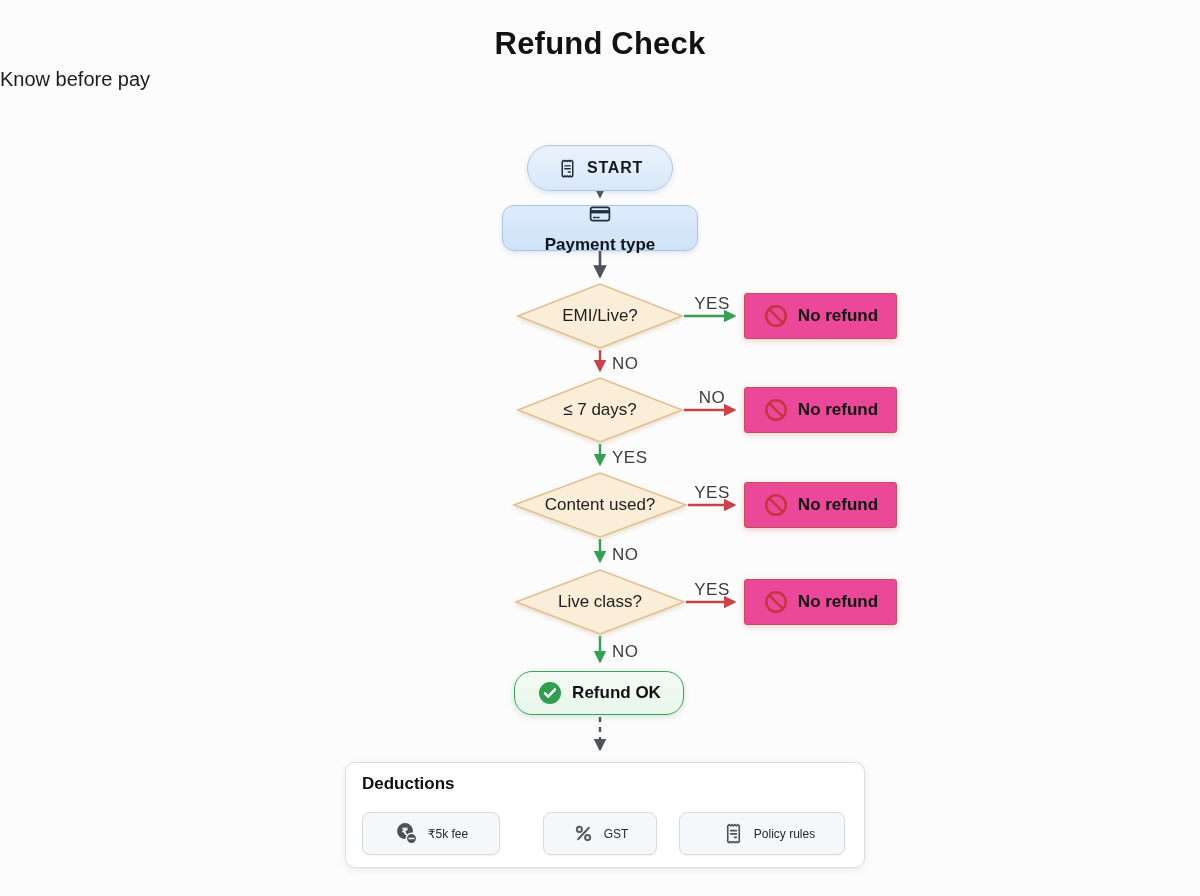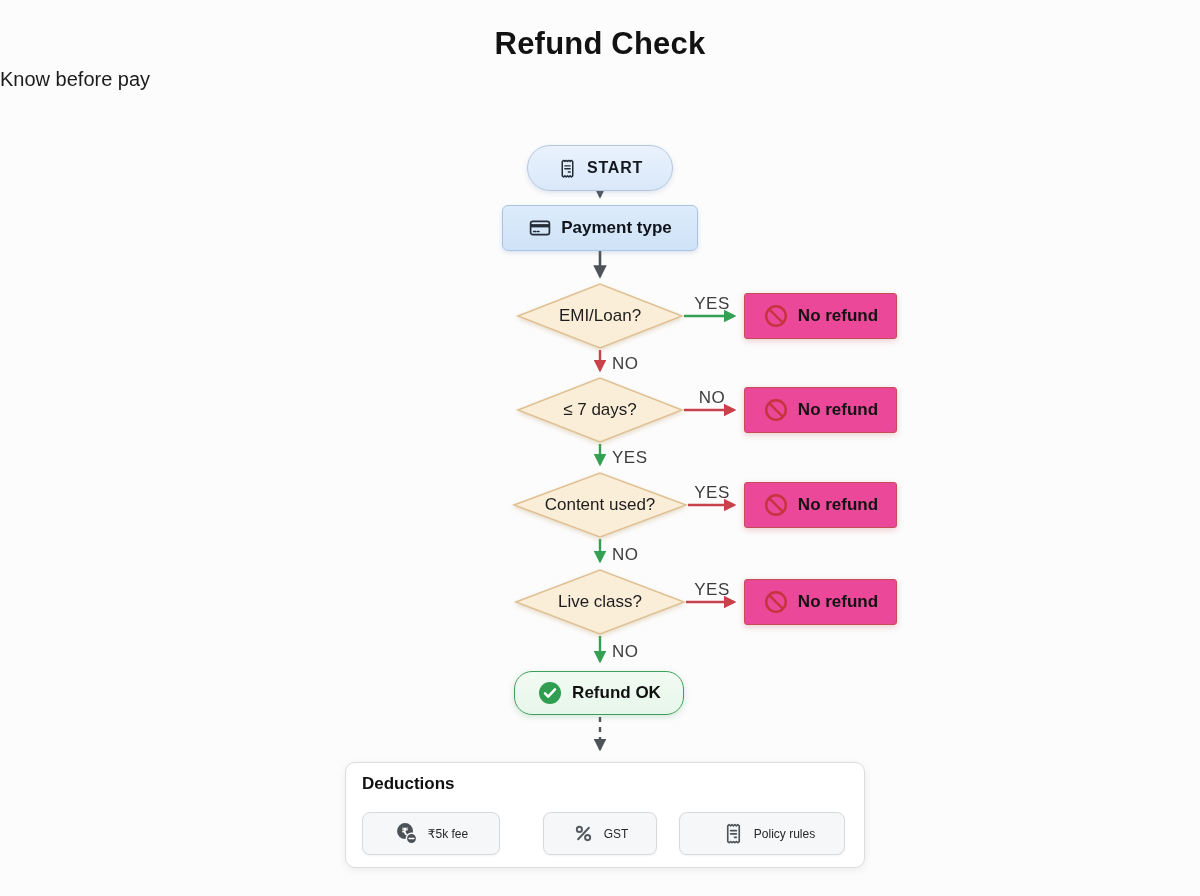--- a/index.html
+++ b/index.html
@@ -14,23 +14,23 @@
 
   .node{position:absolute;display:flex;align-items:center;justify-content:center;
     gap:9px;box-sizing:border-box;}
   .node .lbl{white-space:nowrap;}
 
   .start-pill{left:527px;top:122px;width:146px;height:46px;border-radius:23px;
     background:linear-gradient(180deg,#eaf2fd,#d9e8f9);border:1px solid #b4c6de;
     box-shadow:0 2px 5px rgba(110,140,185,.22);margin-top:23px;}
   .start-pill .lbl{font-size:16px;font-weight:bold;color:#14181f;letter-spacing:.8px;}
 
-  .payment-box{left:502px;top:205px;width:196px;height:46px;border-radius:6px;
+  .payment-box{left:502px;top:205px;width:196px;height:46px;border-radius:12px;
     background:linear-gradient(180deg,#ddecfc,#cfe2f7);border:1px solid #a9c5e6;
-    box-shadow:0 2px 5px rgba(110,140,185,.22);}
+    box-shadow:0 2px 5px rgba(110,140,185,.22);flex-direction:column;}
   .payment-box .lbl{font-size:17px;font-weight:bold;color:#10151c;}
 
   .diamond-label{position:absolute;text-align:center;font-size:17px;color:#1d1d1d;}
 
   .no-refund{width:153px;height:46px;left:744px;border-radius:3px;
     background:#ec4899;border:1.5px solid #c44e57;
     box-shadow:0 2px 6px rgba(200,65,75,.25);}
   .no-refund .lbl{font-size:17px;font-weight:bold;color:#121212;}
 
   .refund-ok{left:514px;top:671px;width:170px;height:44px;border-radius:18px;
@@ -110,21 +110,21 @@
 
   <div class="node payment-box">
     <svg class="icon" width="24" height="24" viewBox="0 0 24 24" fill="none">
       <rect x="2.6" y="5.4" width="18.8" height="13.2" rx="2.2" stroke="#242d38" stroke-width="1.7"></rect>
       <rect x="2.6" y="8.1" width="18.8" height="3.3" fill="#242d38"></rect>
       <path d="M5.6 15.4 h2.2 M9.4 15.4 h1.6" stroke="#242d38" stroke-width="1.5" stroke-linecap="round"></path>
     </svg>
     <span class="lbl">Payment type</span>
   </div>
 
-  <div class="diamond-label" style="left:518px;top:306px;width:164px;">EMI/Loan?</div>
+  <div class="diamond-label" style="left:518px;top:306px;width:164px;">EMI/Live?</div>
   <div class="diamond-label" style="left:518px;top:400px;width:164px;">≤ 7 days?</div>
   <div class="diamond-label" style="left:514px;top:495px;width:172px;">Content used?</div>
   <div class="diamond-label" style="left:516px;top:592px;width:168px;">Live class?</div>
 
   <span class="edge-label hlabel" style="left:684px;top:294px;">YES</span>
   <span class="edge-label hlabel" style="left:684px;top:388px;">NO</span>
   <span class="edge-label hlabel" style="left:684px;top:483px;">YES</span>
   <span class="edge-label hlabel" style="left:684px;top:580px;">YES</span>
 
   <span class="edge-label" style="left:612px;top:354px;">NO</span>

